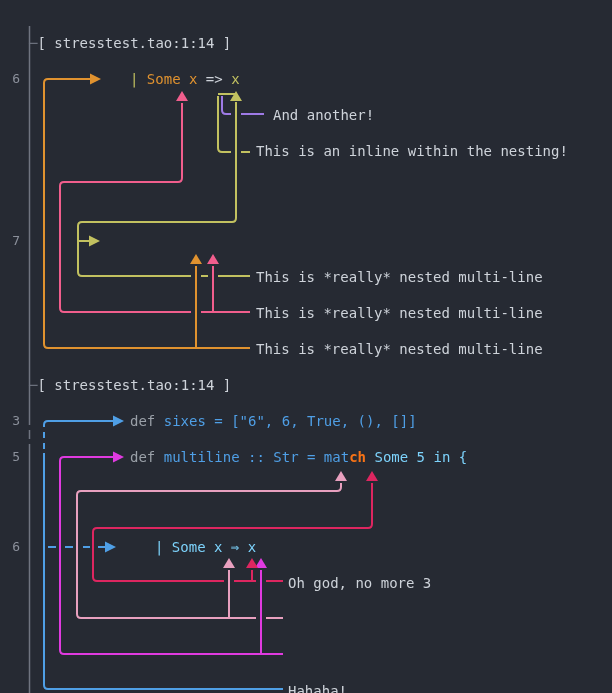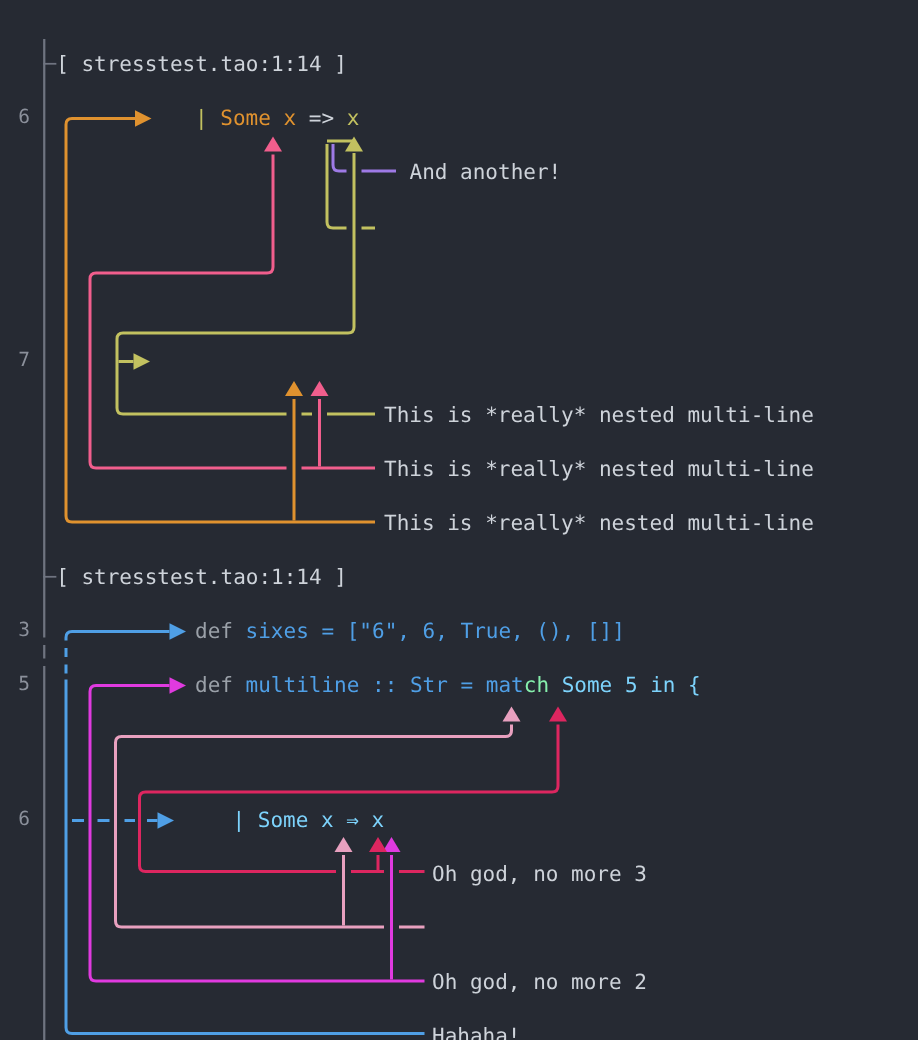--- a/index.html
+++ b/index.html
@@ -9,21 +9,21 @@
   .txt{position:absolute;white-space:pre;height:18px;}
   .num{position:absolute;width:16px;text-align:right;color:#8b909b;font-size:13px;height:18px;}
   .c-fg{color:#ced3da;}
   .c-frame{color:#6f7480;}
   .c-muted{color:#9aa0a8;}
   .c-orange{color:#e0922f;}
   .c-pink{color:#f15e8d;}
   .c-olive{color:#c2c160;}
   .c-blue{color:#4f9fe6;}
   .c-crimson{color:#7dd3fc;}
-  .c-plum{color:#86efac;}
+  .c-plum{color:#f97316;font-weight:bold;}
   path{fill:none;stroke-width:2;}
   .s-frame{stroke:#6f7480;stroke-width:1.5;}
   .s-tick{stroke:#8b909b;stroke-width:1.5;}
   .s-orange{stroke:#e0922f;}  .f-orange{fill:#e0922f;}
   .s-pink{stroke:#f15e8d;}    .f-pink{fill:#f15e8d;}
   .s-olive{stroke:#c2c160;}   .f-olive{fill:#c2c160;}
   .s-purple{stroke:#9e7ae6;}
   .s-blue{stroke:#4f9fe6;}    .f-blue{fill:#4f9fe6;}
   .s-magenta{stroke:#e03ae0;} .f-magenta{fill:#e03ae0;}
   .s-crimson{stroke:#dd2660;} .f-crimson{fill:#dd2660;}
@@ -78,35 +78,35 @@
     <path class="s-plum" d="M229,544 L229,591"></path>
     <polygon class="f-plum" points="223,542 235,542 229,532"></polygon>
   </svg>
 
   <div class="txt" style="left:29px;top:8px"><span class="c-frame">─</span><span class="c-fg">[ stresstest.tao:1:14 ]</span></div>
 
   <div class="num" style="left:4px;top:44px">6</div>
   <div class="txt c-fg" style="left:273px;top:80px">And another!</div>
 
   <div class="txt" style="left:130px;top:44px"><span class="c-olive">| </span><span class="c-orange">Some x</span><span class="c-fg"> =&gt; </span><span class="c-olive">x</span></div>
+  <div class="txt c-fg" style="left:256px;top:116px">This is an inline within the nesting!</div>
 
   <div class="num" style="left:4px;top:206px">7</div>
 
   <div class="txt c-fg" style="left:256px;top:242px">This is *really* nested multi-line</div>
   <div class="txt c-fg" style="left:256px;top:278px">This is *really* nested multi-line</div>
   <div class="txt c-fg" style="left:256px;top:314px">This is *really* nested multi-line</div>
 
   <div class="txt" style="left:29px;top:350px"><span class="c-frame">─</span><span class="c-fg">[ stresstest.tao:1:14 ]</span></div>
 
   <div class="num" style="left:4px;top:386px">3</div>
   <div class="txt" style="left:130px;top:386px"><span class="c-muted">def </span><span class="c-blue">sixes = ["6", 6, True, (), []]</span></div>
 
   <div class="num" style="left:4px;top:422px">5</div>
   <div class="txt" style="left:130px;top:422px"><span class="c-muted">def </span><span class="c-blue">multiline :: Str = mat</span><span class="c-plum">ch</span><span class="c-fg"> </span><span class="c-crimson">Some 5 in {</span></div>
 
   <div class="num" style="left:4px;top:512px">6</div>
   <div class="txt" style="left:155px;top:512px"><span class="c-crimson">| Some x ⇒ x</span></div>
 
   <div class="txt c-fg" style="left:288px;top:548px">Oh god, no more 3</div>
-  <div class="txt c-fg" style="left:288px;top:620px">Oh god, no more 2</div>
   <div class="txt c-fg" style="left:288px;top:656px">Hahaha!</div>
 
 </div>
 
 </body></html>

